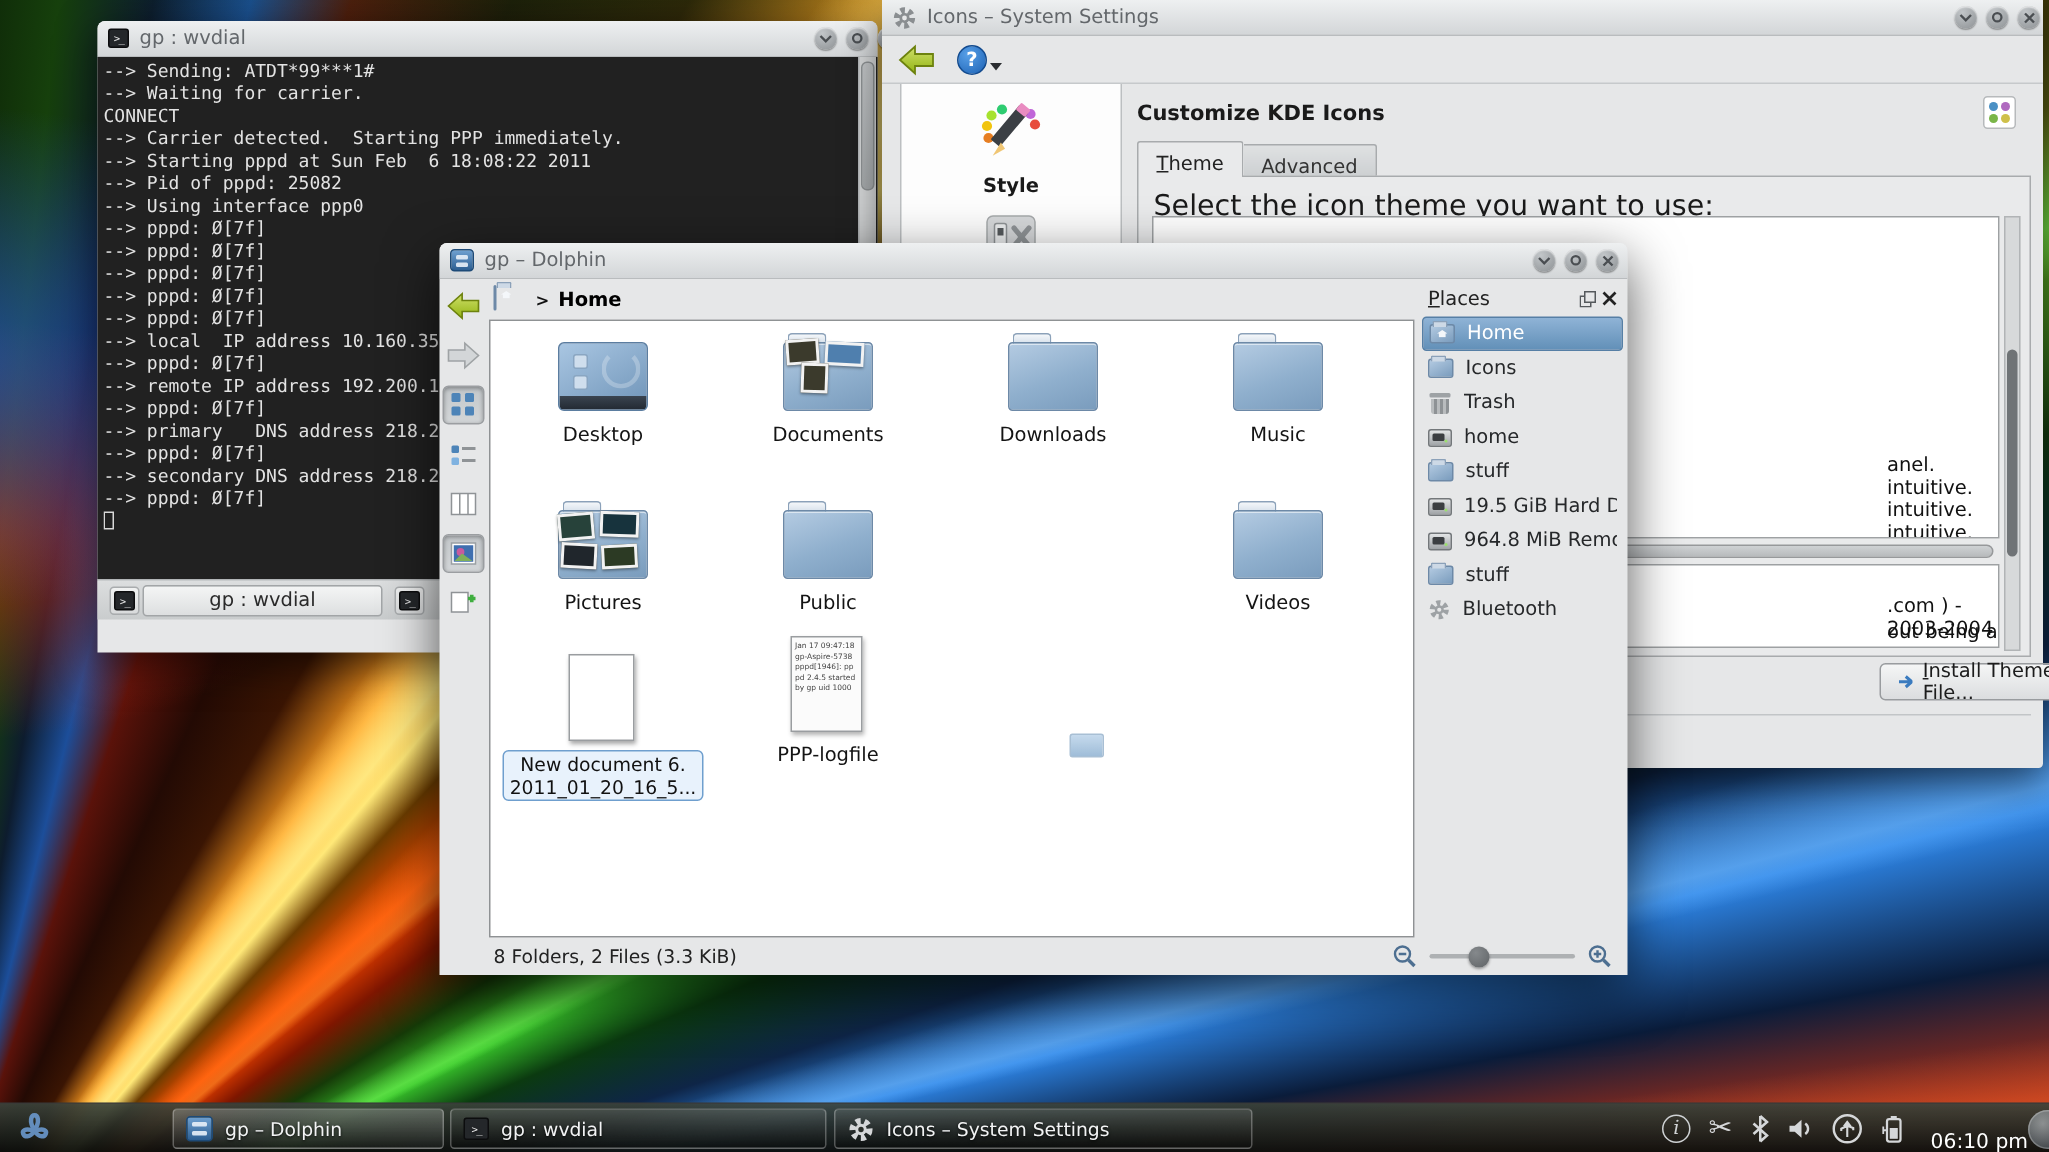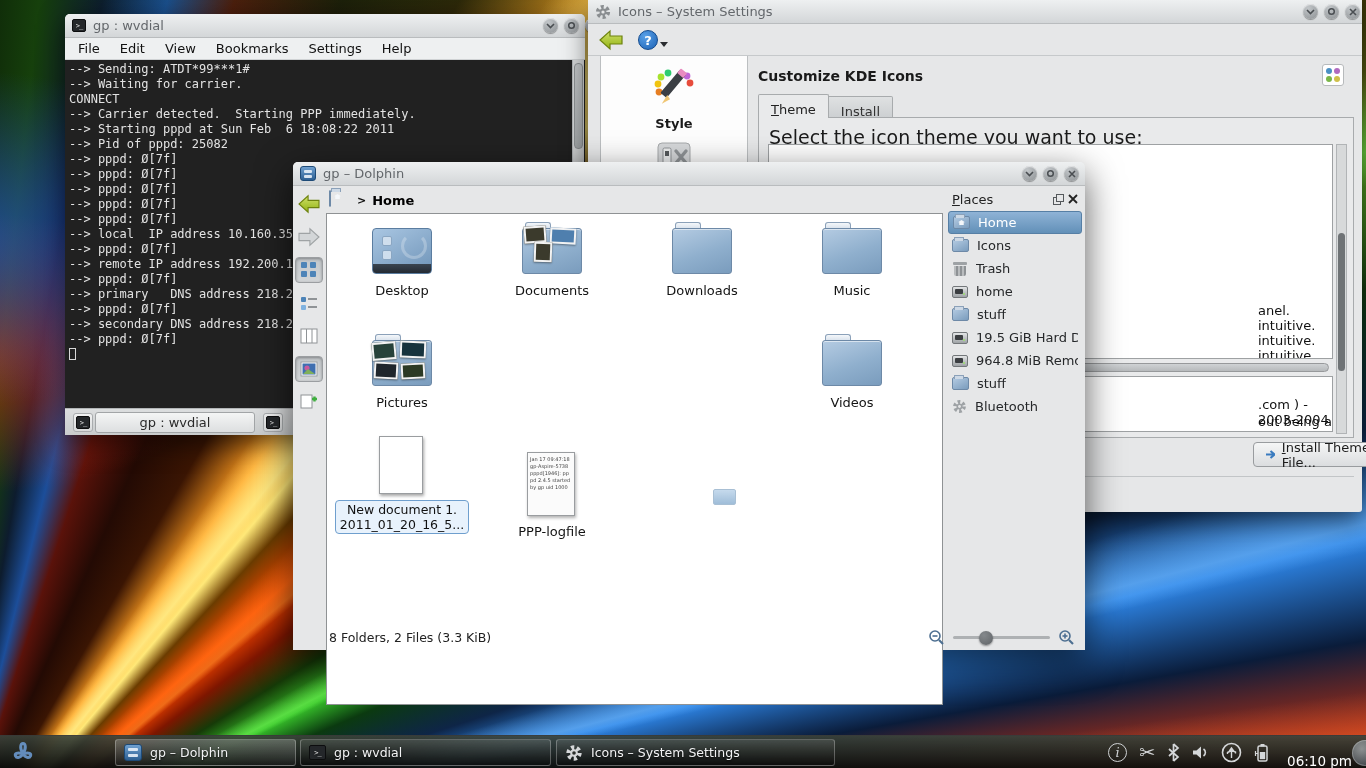--- a/index.html
+++ b/index.html
@@ -89,21 +89,21 @@
 
 #dolphin{left:293px;top:162px;width:792px;height:488px;z-index:3;box-shadow:0 12px 36px rgba(0,0,0,.65);}
 #dolphin .winbtns{left:729px;}
 .d-toolbar{position:absolute;left:0;top:25px;width:32px;bottom:25px;display:flex;flex-direction:column;align-items:center;padding-top:4px;gap:7px;}
 .tool-btn{width:28px;height:26px;display:flex;align-items:center;justify-content:center;border-radius:4px;}
 .tool-btn.pressed{background:linear-gradient(#c3c7ca,#d3d6d8);box-shadow:inset 0 1px 3px rgba(0,0,0,.35);border:1px solid #9b9ea1;}
 .d-breadcrumb{position:absolute;left:32px;top:25px;height:26px;right:137px;display:flex;align-items:center;gap:6px;padding-left:4px;}
 .crumb-home{width:22px;height:18px;position:relative;}
 .crumb-sep{font-weight:bold;font-size:11px;color:#111;}
 .crumb-label{font-weight:bold;font-size:13px;color:#000;}
-.d-view{position:absolute;left:33px;top:51px;width:617px;height:492px;background:#fff;border:1px solid #8f9294;overflow:hidden;}
+.d-view{position:absolute;left:33px;top:51px;width:617px;height:412px;background:#fff;border:1px solid #8f9294;overflow:hidden;}
 .file-tile{position:absolute;width:150px;text-align:center;}
 .tile-label{font-size:13px;color:#141414;margin-top:9px;}
 .icon-center{display:flex;justify-content:center;}
 
 .folder-ic{position:relative;width:60px;height:46px;margin-top:6px;}
 .folder-ic .tab{position:absolute;top:-6px;left:3px;width:26px;height:9px;background:linear-gradient(#f4f7fa,#cdd9e6);border:1px solid #8ba1b9;border-bottom:none;border-radius:3px 3px 0 0;}
 .folder-ic .bodyp{position:absolute;inset:0;background:linear-gradient(160deg,#b4cbe2 0%,#8fafcd 55%,#7a9cbd 100%);border:1px solid #6d89a7;border-radius:3px;box-shadow:inset 0 1px 0 rgba(255,255,255,.55);}
 .thumb-photo{position:absolute;background:#3b3a2c;border:2px solid #f2f2f2;box-shadow:0 1px 2px rgba(0,0,0,.4);}
 
 .desktop-ic{position:relative;width:60px;height:46px;margin-top:6px;border-radius:4px;background:linear-gradient(150deg,#a9c6e2,#6f94b8);border:1px solid #5b7da0;overflow:hidden;}
@@ -174,36 +174,29 @@
               <circle cx="4.5" cy="4.5" r="2.8" stroke="#4a4e52" stroke-width="1.5" fill="none"></circle>
             </svg>
           </span>
         <span class="winbtn">
             <svg width="8" height="8">
               <path d="M1 1 L7 7 M7 1 L1 7" stroke="#4a4e52" stroke-width="1.6"></path>
             </svg>
           </span>
       </span>
     </div>
-    <nav class="menubar">
-      <span>File</span>
-      <span>Edit</span>
-      <span>View</span>
-      <span>Bookmarks</span>
-      <span>Settings</span>
-      <span>Help</span>
-    </nav>
     <div class="term-body">
       <div class="term-lines">
         <div class="term-line">--&gt; Sending: ATDT*99***1#</div>
         <div class="term-line">--&gt; Waiting for carrier.</div>
         <div class="term-line">CONNECT</div>
         <div class="term-line">--&gt; Carrier detected.  Starting PPP immediately.</div>
         <div class="term-line">--&gt; Starting pppd at Sun Feb  6 18:08:22 2011</div>
         <div class="term-line">--&gt; Pid of pppd: 25082</div>
+        <div class="term-line">--&gt; Using interface ppp0</div>
         <div class="term-line">--&gt; pppd: Ø[7f]</div>
         <div class="term-line">--&gt; pppd: Ø[7f]</div>
         <div class="term-line">--&gt; pppd: Ø[7f]</div>
         <div class="term-line">--&gt; pppd: Ø[7f]</div>
         <div class="term-line">--&gt; pppd: Ø[7f]</div>
         <div class="term-line">--&gt; local  IP address 10.160.35.</div>
         <div class="term-line">--&gt; pppd: Ø[7f]</div>
         <div class="term-line">--&gt; remote IP address 192.200.1.</div>
         <div class="term-line">--&gt; pppd: Ø[7f]</div>
         <div class="term-line">--&gt; primary   DNS address 218.24</div>
@@ -298,21 +291,21 @@
       <div class="ss-main">
         <div class="kcm-title">Customize KDE Icons</div>
         <div class="kcm-grid-icon">
           <i style="background:#4a90c4"></i>
             <i style="background:#b06ac0"></i>
             <i style="background:#7ab648"></i>
             <i style="background:#cfc04a"></i>
         </div>
         <div class="tabs">
           <span class="tab active"><span class="mnemonic">Theme</span></span>
-          <span class="tab inactive"><span>Install</span></span>
+          <span class="tab inactive"><span>Advanced</span></span>
         </div>
         <div class="tab-frame">
           <div class="select-label">Select the icon theme you want to use:</div>
           <div class="theme-list">
             <div class="list-frag" style="left:489px;top:158px;">anel.</div>
             <div class="list-frag" style="left:489px;top:173px;">intuitive.</div>
             <div class="list-frag" style="left:489px;top:188px;">intuitive.</div>
             <div class="list-frag" style="left:489px;top:203px;">intuitive.</div>
           </div>
           <div class="h-scroll"></div>
@@ -481,40 +474,49 @@
               <span class="tab"></span>
               <span class="bodyp"></span>
           <span class="thumb-photo" style="left:0px;top:2px;width:24px;height:18px;background:#27423a;transform:rotate(-5deg);"></span>
           <span class="thumb-photo" style="left:28px;top:1px;width:26px;height:17px;background:#17333d;transform:rotate(2deg);"></span>
           <span class="thumb-photo" style="left:2px;top:22px;width:24px;height:17px;background:#20262c;transform:rotate(3deg);"></span>
           <span class="thumb-photo" style="left:29px;top:23px;width:24px;height:16px;background:#2c3a24;transform:rotate(-3deg);"></span>
         </div>
           </div>
         <div class="tile-label">Pictures</div>
       </div>
+      <div class="file-tile" style="left:150px;top:120px;">
+        <div class="icon-center">
+            <div class="folder-ic">
+              <span class="tab"></span>
+              <span class="bodyp"></span>
+            </div>
+          </div>
+        <div class="tile-label">Public</div>
+      </div>
       <div class="file-tile" style="left:450px;top:120px;">
         <div class="icon-center">
             <div class="folder-ic">
               <span class="tab"></span>
               <span class="bodyp"></span>
             </div>
           </div>
         <div class="tile-label">Videos</div>
       </div>
 
       <div class="file-tile" style="left:0px;top:220px;">
         <div style="position:relative;height:66px;">
             <span class="doc-page" style="left:52px;top:2px;"></span>
           </div>
         <div class="newdoc-label">
-          <div>New document 1.</div>
+          <div>New document 6.</div>
           <div>2011_01_20_16_5...</div>
         </div>
       </div>
-      <div class="file-tile" style="left:150px;top:236px;">
+      <div class="file-tile" style="left:150px;top:208px;">
         <div style="position:relative;height:72px;">
             <span class="logfile-ic" style="left:50px;top:2px;">Jan 17 09:47:18 gp-Aspire-5738 pppd[1946]: pppd 2.4.5 started by gp uid 1000</span>
           </div>
         <div class="tile-label" style="margin-top:2px;">PPP-logfile</div>
       </div>
       <span class="stray-ic" style="left:386px;top:275px;"></span>
     </div>
 
     <div class="d-places">
       <div class="places-header">

